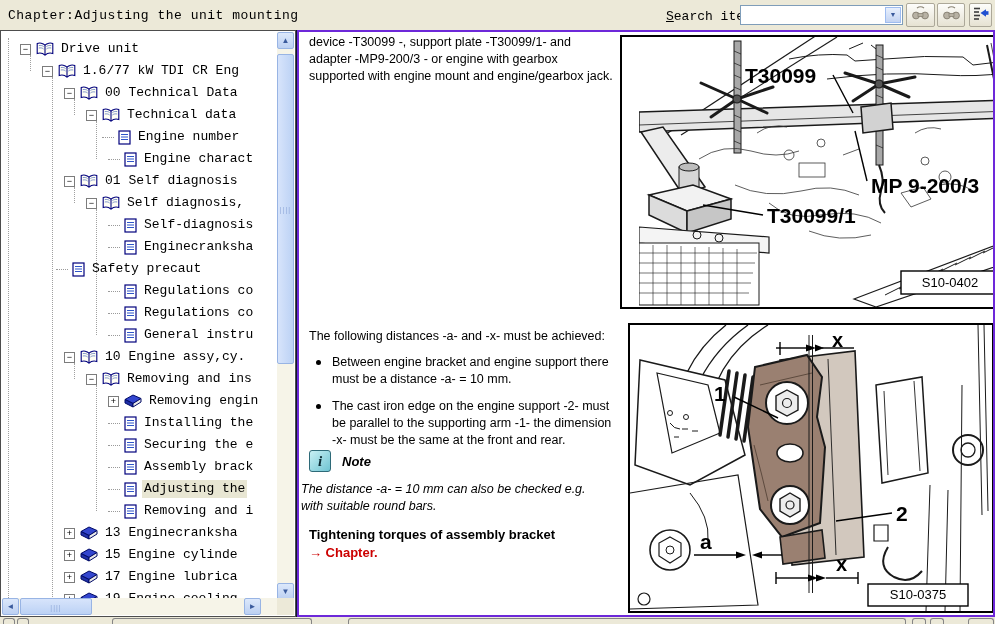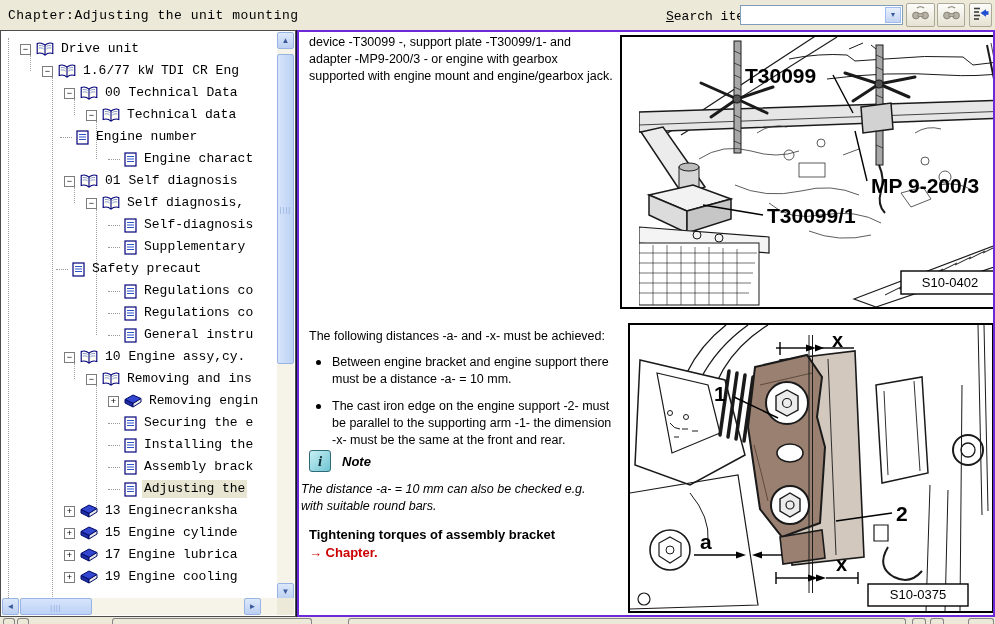--- a/index.html
+++ b/index.html
@@ -163,21 +163,21 @@
             <span class="exp">−</span>
             <span class="ticon">
               <svg width="18" height="15" viewBox="0 0 18 15">
                 <path d="M9 3.2 C7 1 3.4 0.6 1.2 1.6 L1.2 11.4 C3.6 10.6 7 11.2 9 13.2 C11 11.2 14.4 10.6 16.8 11.4 L16.8 1.6 C14.6 0.6 11 1 9 3.2 Z" fill="#fffef4" stroke="#00007d" stroke-width="1.1"></path>
                 <path d="M9 3.2 L9 13" stroke="#00007d" stroke-width="1.1" fill="none"></path>
                 <path d="M2.8 3.6 C4.6 3.2 6.6 3.6 7.6 4.6 M2.8 6 C4.6 5.6 6.6 6 7.6 7 M10.4 4.6 C11.4 3.6 13.4 3.2 15.2 3.6 M10.4 7 C11.4 6 13.4 5.6 15.2 6" stroke="#4a6ab8" stroke-width="0.7" fill="none"></path>
               </svg>
             </span>
             <span class="tlabel">Technical data</span>
           </div>
-          <div class="trow" style="padding-left: 58px;">
+          <div class="trow" style="padding-left: 100px;">
             <span class="hstub"></span>
             <span class="ticon">
               <svg width="13" height="15" viewBox="0 0 13 15">
                 <rect x="1" y="1" width="11" height="13" fill="#ffffff" stroke="#00007d" stroke-width="1.2"></rect>
                 <line x1="3" y1="4.5" x2="10" y2="4.5" stroke="#2f55c9" stroke-width="1"></line>
                 <line x1="3" y1="7" x2="10" y2="7" stroke="#2f55c9" stroke-width="1"></line>
                 <line x1="3" y1="9.5" x2="10" y2="9.5" stroke="#2f55c9" stroke-width="1"></line>
               </svg>
             </span>
             <span class="tlabel">Engine number</span>
@@ -231,21 +231,21 @@
           <div class="trow" style="padding-left: 106px;">
             <span class="hstub"></span>
             <span class="ticon">
               <svg width="13" height="15" viewBox="0 0 13 15">
                 <rect x="1" y="1" width="11" height="13" fill="#ffffff" stroke="#00007d" stroke-width="1.2"></rect>
                 <line x1="3" y1="4.5" x2="10" y2="4.5" stroke="#2f55c9" stroke-width="1"></line>
                 <line x1="3" y1="7" x2="10" y2="7" stroke="#2f55c9" stroke-width="1"></line>
                 <line x1="3" y1="9.5" x2="10" y2="9.5" stroke="#2f55c9" stroke-width="1"></line>
               </svg>
             </span>
-            <span class="tlabel">Supplementary</span>
+            <span class="tlabel">Enginecranksha</span>
           </div>
           <div class="trow" style="padding-left: 54px;">
             <span class="hstub"></span>
             <span class="ticon">
               <svg width="13" height="15" viewBox="0 0 13 15">
                 <rect x="1" y="1" width="11" height="13" fill="#ffffff" stroke="#00007d" stroke-width="1.2"></rect>
                 <line x1="3" y1="4.5" x2="10" y2="4.5" stroke="#2f55c9" stroke-width="1"></line>
                 <line x1="3" y1="7" x2="10" y2="7" stroke="#2f55c9" stroke-width="1"></line>
                 <line x1="3" y1="9.5" x2="10" y2="9.5" stroke="#2f55c9" stroke-width="1"></line>
               </svg>
@@ -324,57 +324,69 @@
           <div class="trow" style="padding-left: 106px;">
             <span class="hstub"></span>
             <span class="ticon">
               <svg width="13" height="15" viewBox="0 0 13 15">
                 <rect x="1" y="1" width="11" height="13" fill="#ffffff" stroke="#00007d" stroke-width="1.2"></rect>
                 <line x1="3" y1="4.5" x2="10" y2="4.5" stroke="#2f55c9" stroke-width="1"></line>
                 <line x1="3" y1="7" x2="10" y2="7" stroke="#2f55c9" stroke-width="1"></line>
                 <line x1="3" y1="9.5" x2="10" y2="9.5" stroke="#2f55c9" stroke-width="1"></line>
               </svg>
             </span>
+            <span class="tlabel">Installing the</span>
+          </div>
+          <div class="trow" style="padding-left: 106px;">
+            <span class="hstub"></span>
+            <span class="ticon">
+              <svg width="13" height="15" viewBox="0 0 13 15">
+                <rect x="1" y="1" width="11" height="13" fill="#ffffff" stroke="#00007d" stroke-width="1.2"></rect>
+                <line x1="3" y1="4.5" x2="10" y2="4.5" stroke="#2f55c9" stroke-width="1"></line>
+                <line x1="3" y1="7" x2="10" y2="7" stroke="#2f55c9" stroke-width="1"></line>
+                <line x1="3" y1="9.5" x2="10" y2="9.5" stroke="#2f55c9" stroke-width="1"></line>
+              </svg>
+            </span>
             <span class="tlabel">Securing the e</span>
           </div>
           <div class="trow" style="padding-left: 106px;">
             <span class="hstub"></span>
             <span class="ticon">
               <svg width="13" height="15" viewBox="0 0 13 15">
                 <rect x="1" y="1" width="11" height="13" fill="#ffffff" stroke="#00007d" stroke-width="1.2"></rect>
                 <line x1="3" y1="4.5" x2="10" y2="4.5" stroke="#2f55c9" stroke-width="1"></line>
                 <line x1="3" y1="7" x2="10" y2="7" stroke="#2f55c9" stroke-width="1"></line>
                 <line x1="3" y1="9.5" x2="10" y2="9.5" stroke="#2f55c9" stroke-width="1"></line>
               </svg>
             </span>
-            <span class="tlabel">Installing the</span>
-          </div>
-          <div class="trow" style="padding-left: 106px;">
-            <span class="hstub"></span>
-            <span class="ticon">
-              <svg width="13" height="15" viewBox="0 0 13 15">
-                <rect x="1" y="1" width="11" height="13" fill="#ffffff" stroke="#00007d" stroke-width="1.2"></rect>
-                <line x1="3" y1="4.5" x2="10" y2="4.5" stroke="#2f55c9" stroke-width="1"></line>
-                <line x1="3" y1="7" x2="10" y2="7" stroke="#2f55c9" stroke-width="1"></line>
-                <line x1="3" y1="9.5" x2="10" y2="9.5" stroke="#2f55c9" stroke-width="1"></line>
-              </svg>
-            </span>
             <span class="tlabel">Assembly brack</span>
           </div>
           <div class="trow" style="padding-left: 106px;">
             <span class="hstub"></span>
             <span class="ticon">
               <svg width="13" height="15" viewBox="0 0 13 15">
                 <rect x="1" y="1" width="11" height="13" fill="#ffffff" stroke="#00007d" stroke-width="1.2"></rect>
                 <line x1="3" y1="4.5" x2="10" y2="4.5" stroke="#2f55c9" stroke-width="1"></line>
                 <line x1="3" y1="7" x2="10" y2="7" stroke="#2f55c9" stroke-width="1"></line>
                 <line x1="3" y1="9.5" x2="10" y2="9.5" stroke="#2f55c9" stroke-width="1"></line>
               </svg>
             </span>
             <span class="tlabel sel">Adjusting the</span>
+          </div>
+          <div class="trow" style="padding-left: 106px;">
+            <span class="hstub"></span>
+            <span class="ticon">
+              <svg width="13" height="15" viewBox="0 0 13 15">
+                <rect x="1" y="1" width="11" height="13" fill="#ffffff" stroke="#00007d" stroke-width="1.2"></rect>
+                <line x1="3" y1="4.5" x2="10" y2="4.5" stroke="#2f55c9" stroke-width="1"></line>
+                <line x1="3" y1="7" x2="10" y2="7" stroke="#2f55c9" stroke-width="1"></line>
+                <line x1="3" y1="9.5" x2="10" y2="9.5" stroke="#2f55c9" stroke-width="1"></line>
+              </svg>
+            </span>
+            <span class="tlabel">Removing and i</span>
           </div>
           <div class="trow" style="padding-left: 62px;">
             <span class="exp">+</span>
             <span class="ticon">
               <svg width="18" height="14" viewBox="0 0 18 14">
                 <polygon points="1,5.5 9,1 17,4.5 9,9.5" fill="#3346cf" stroke="#000a66" stroke-width="1"></polygon>
                 <polygon points="1,5.5 9,9.5 9,13 1,9" fill="#1f2fa8" stroke="#000a66" stroke-width="1"></polygon>
                 <polygon points="9,9.5 17,4.5 17,8 9,13" fill="#e9e9e9" stroke="#000a66" stroke-width="1"></polygon>
               </svg>
             </span>

